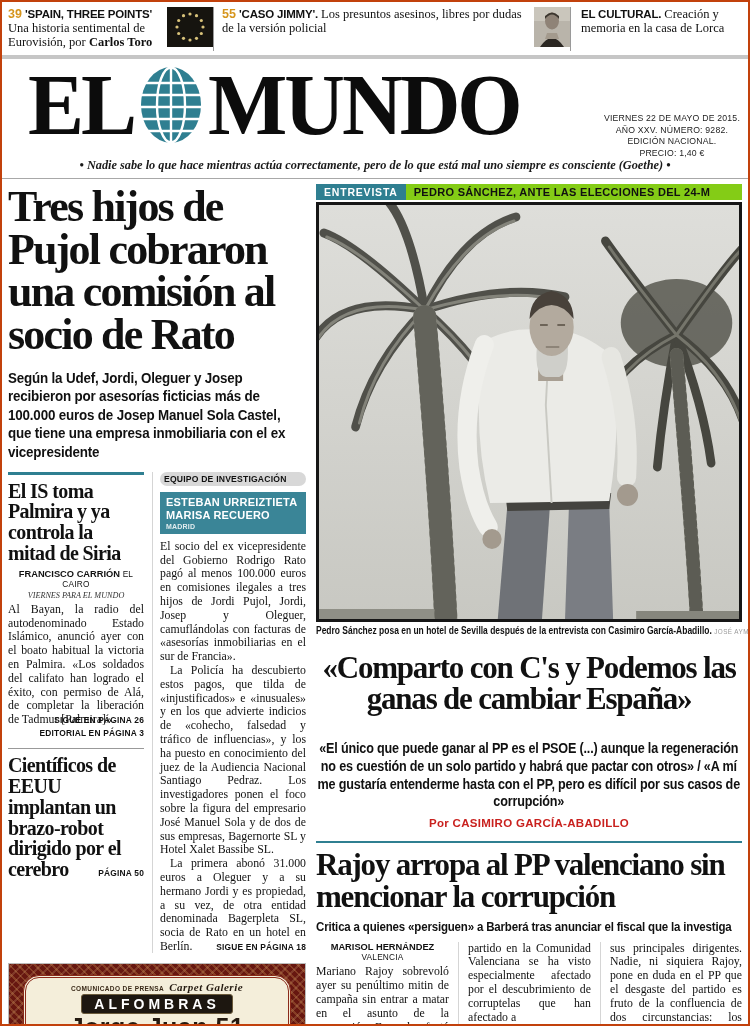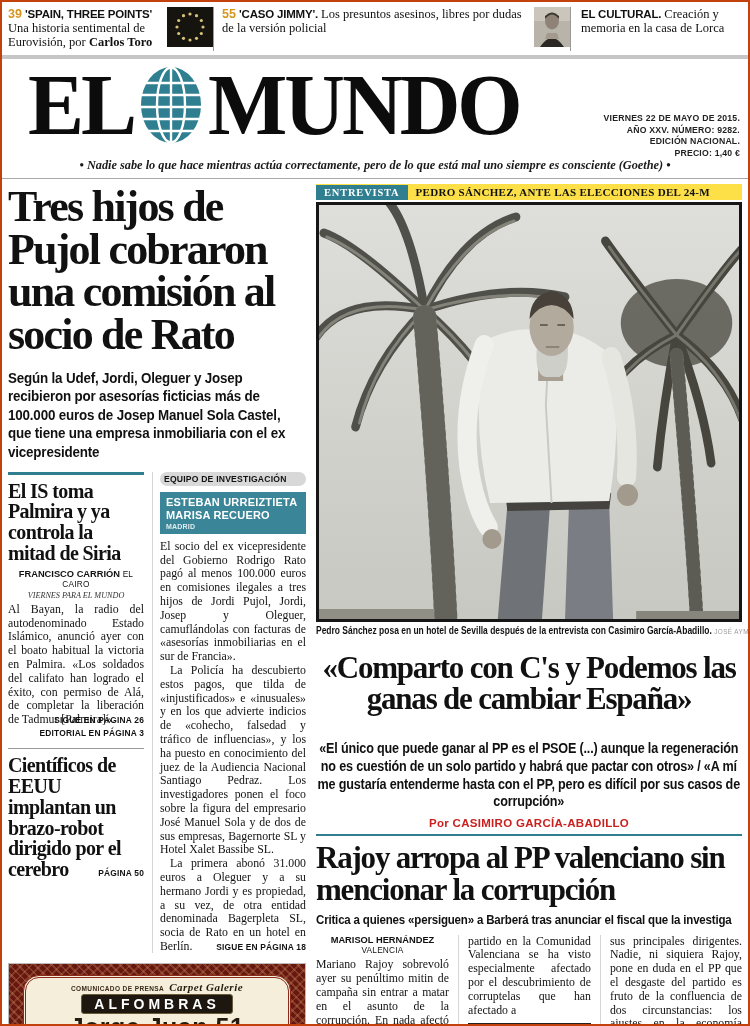--- a/index.html
+++ b/index.html
@@ -18,22 +18,22 @@
   .ttitle{font-family:"Liberation Sans",sans-serif;font-weight:bold;font-size:11.5px;letter-spacing:-.2px;}
   .tbody{font-size:12.5px;}
   .tauthor{font-weight:bold;}
   .thumb{width:46px;height:40px;flex:none;}
   .thumb svg{display:block;}
   
   .masthead{position:relative;height:97px;padding:0 6px;}
   .logo-row{display:flex;align-items:center;gap:4px;padding-left:20px;height:92px;}
   .logo-word{font-family:"Liberation Serif",serif;font-weight:bold;font-size:84px;line-height:.85;letter-spacing:-3px;color:#0c0c0c;transform:scaleY(1.04);}
   .globe{width:62px;height:78px;margin:0 2px;}
-  .dateline{position:absolute;right:8px;top:54px;text-align:right;
-            font-family:"Liberation Sans",sans-serif;font-weight:bold;font-size:8.7px;line-height:1.35;letter-spacing:.2px;color:#222;}
+  .dateline{position:absolute;right:8px;top:54px;text-align:center;
+            font-family:"Liberation Sans",sans-serif;font-weight:normal;font-size:8.7px;line-height:1.35;letter-spacing:.2px;color:#222;}
   .quotebar{border-bottom:1px solid #a8a8a8;text-align:center;padding:2px 0 5px;
             font-style:italic;font-weight:bold;font-size:12.3px;color:#1a1a1a;}
   
   .main{display:flex;gap:10px;padding:5px 6px 0;}
   .left-col{width:298px;flex:none;}
   .right-col{flex:1;min-width:0;}
   
   .lead-h{font-size:44px;line-height:.97;font-weight:bold;letter-spacing:-1.8px;margin:2px 0 0;}
   .lead-deck{margin-top:12px;font-family:"Liberation Sans",sans-serif;font-weight:bold;
              font-size:15px;line-height:1.24;width:112%;transform:scaleX(.893);transform-origin:0 0;letter-spacing:-.2px;}
@@ -65,32 +65,32 @@
         #671710;}
   .ad-inner{position:absolute;left:14px;right:14px;top:11px;bottom:11px;background:#f4eeda;
             border:3px double #8a2a1a;border-radius:16px;padding:3px 7px;box-sizing:border-box;
             text-align:center;color:#2b2014;font-family:"Liberation Sans",sans-serif;overflow:hidden;}
   .ad-r1{font-size:6.5px;font-weight:bold;letter-spacing:.4px;color:#3a2a18;display:flex;justify-content:center;gap:5px;align-items:baseline;}
   .ad-brand{font-family:"Liberation Serif",serif;font-style:italic;font-weight:bold;font-size:11px;letter-spacing:.5px;color:#241a10;}
   .ad-alfombras{display:inline-block;background:#1d1710;color:#fff;font-weight:bold;font-size:14px;
                 letter-spacing:4px;padding:1px 12px;border-radius:3px;border:1px solid #6a5a3a;margin-top:1px;}
   .ad-street{font-size:25px;font-weight:bold;letter-spacing:.5px;color:#241a10;line-height:1.02;margin-top:1px;}
   
-  .ikicker{display:flex;align-items:center;background:#fde047;font-family:Liberation Serif, serif;}
+  .ikicker{display:flex;align-items:center;background:#84cc16;font-family:Liberation Sans, sans-serif;}
   .ikicker-label{background:#2f7f91;color:#fff;font-weight:bold;font-size:10.5px;letter-spacing:.8px;padding:2px 8px;}
   .ikicker-text{font-weight:bold;font-size:11px;letter-spacing:.3px;padding:2px 8px;color:#111;}
   .photo{height:414px;border:3px solid #161616;margin-top:2px;position:relative;overflow:hidden;background:#d9d9d5;}
   .photo svg{position:absolute;inset:0;width:100%;height:100%;}
   .caption{margin-top:3px;font-family:"Liberation Sans",sans-serif;font-weight:bold;font-size:10px;
            white-space:nowrap;width:118%;transform:scaleX(.847);transform-origin:0 0;}
   .credit{font-weight:normal;font-size:7.5px;color:#999;letter-spacing:.5px;}
   .i-h{font-size:31px;line-height:1.0;font-weight:bold;letter-spacing:-1.2px;text-align:center;margin-top:16px;}
   .i-deck{margin-top:7px;font-family:"Liberation Sans",sans-serif;font-weight:bold;font-size:14px;line-height:1.28;
           text-align:center;width:111%;transform:scaleX(.9);transform-origin:0 0;letter-spacing:-.2px;}
-  .i-by{text-align:center;color:#c9211e;font-family:"Liberation Sans",sans-serif;font-weight:bold;font-size:11.5px;letter-spacing:.3px;margin:6px 0 5px;}
+  .i-by{text-align:center;color:#c9211e;font-family:"Liberation Sans",sans-serif;font-weight:bold;font-size:11.5px;letter-spacing:.3px;margin:6px 0 12px;}
   .teal-rule{border-top:2px solid #2f7f91;margin:0 0 6px;}
   .r-h{font-size:31px;line-height:1.02;font-weight:bold;letter-spacing:-1.2px;margin:2px 0 0;}
   .r-sub{margin-top:6px;font-family:"Liberation Sans",sans-serif;font-weight:bold;font-size:13px;
          white-space:nowrap;width:113%;transform:scaleX(.885);transform-origin:0 0;letter-spacing:-.2px;}
   .r-cols{display:flex;margin-top:8px;}
   .rcol{width:33.33%;box-sizing:border-box;font-size:11.8px;line-height:1.17;text-align:justify;}
   .rcol + .rcol{border-left:1px solid #d5d5d5;padding-left:9px;}
   .rcol:first-child{padding-right:9px;}
   .rcol:nth-child(2){padding-right:9px;}
   .monago-div{border-top:1.5px solid #222;margin:6px 0 5px;}

